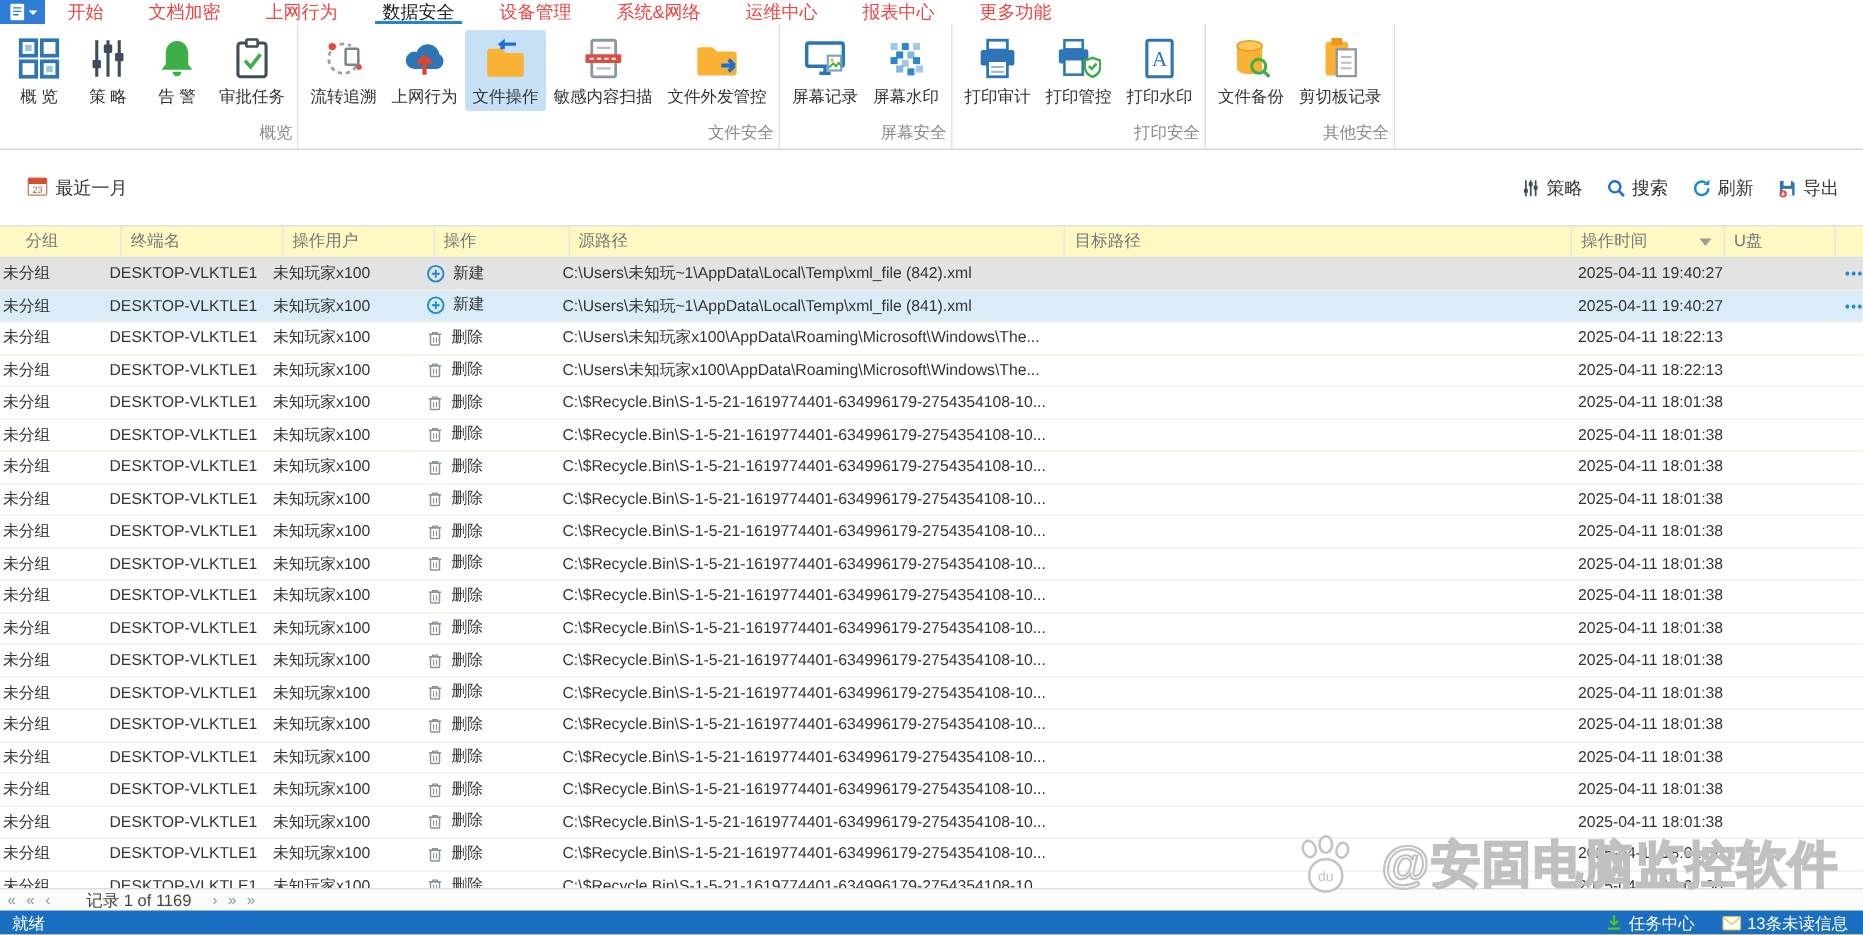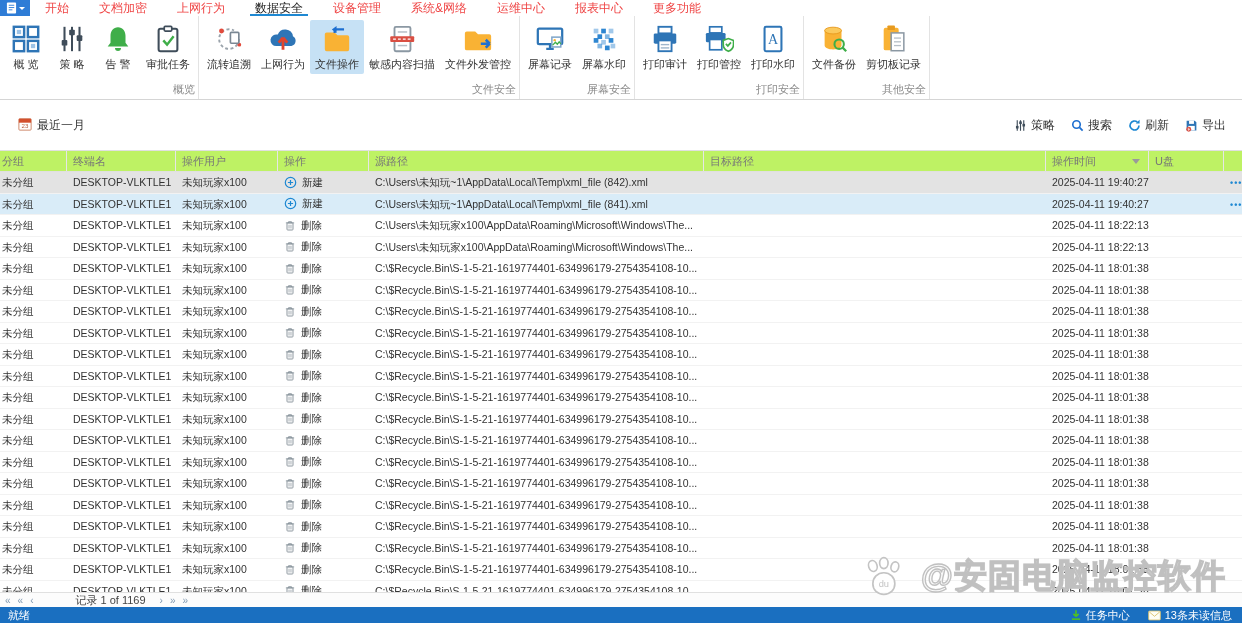--- a/index.html
+++ b/index.html
@@ -28,39 +28,39 @@
   .rlabel { margin-top:3px; font-size:11px; color:#333; white-space:nowrap; }
   .glabel { text-align:right; font-size:11px; color:#8a8a8a; height:17px; line-height:15px; }
 
   
   .filterbar { height:50px; display:flex; align-items:center; justify-content:space-between; padding:0 16px 0 18px; background:#fff; }
   .fleft { display:flex; gap:5px; font-size:12px; cursor:pointer; }
   .fright { display:flex; align-items:center; gap:16px; }
   .tbtn { display:flex; align-items:center; gap:4px; font-size:12px; color:#333; cursor:pointer; }
 
   
-  .thead { display:flex; height:22px; border-top:1px solid #e0e0e0; border-bottom:1px solid #e0e0e0; background:#bef264; color:#777; }
+  .thead { display:flex; height:22px; border-top:1px solid #e0e0e0; border-bottom:1px solid #e0e0e0; background:#fef9c3; color:#777;padding-left:15px; }
   .hcell { line-height:20px; padding-left:6px; border-right:1px solid #e6e6e6; overflow:hidden; white-space:nowrap; position:relative; cursor:pointer; }
   .hcell:first-child { padding-left:2px; }
   .filter-caret { position:absolute; right:8px; top:8px; width:0; height:0; border-left:4px solid transparent; border-right:4px solid transparent; border-top:5px solid #9a9a9a; }
   .col0{width:67px}.col1{width:109px}.col2{width:102px}.col3{width:91px}.col4{width:335px}.col5{width:342px}.col6{width:103px}.col7{width:75px}.col8{width:18px;border-right:none}
 
   .tbody { height:420px; overflow:hidden; background:#eab308; }
   .row { display:flex; height:21.5px; line-height:21.5px; border-bottom:1px solid #f2f2f2; background:#fff; cursor:pointer; }
   .row.selected { background:var(--row-selected,#e3e3e3); }
   .row.highlight { background:var(--row-highlight,#d9ecf8); }
   .cell { padding-left:6px; overflow:hidden; white-space:nowrap; font-size:10.5px; color:#333; }
   .cell:first-child { padding-left:2px; }
   .acell { display:flex; align-items:center; gap:5px; }
   .menu-dots { color:var(--accent,#1e88d2); font-weight:bold; font-size:9px; letter-spacing:1px; line-height:21.5px; }
 
   
   .pagebar { height:15px; display:flex; align-items:center; gap:5px; padding-left:4px; border-top:1px solid #e0e0e0; background:#fcfcfc; font-size:11px; color:#444; }
   .pnav { color:#7f98b0; font-size:10px; line-height:13px; cursor:pointer; padding:0 1px; }
-  .plabel { margin:0 8px 0 36px; }
+  .plabel { margin:0 8px 0 18px; }
 
   
   .statusbar { height:16px; background:var(--statusbar,#1a6fc0); color:#fff; display:flex; align-items:center; justify-content:space-between; padding:0 10px 0 8px; font-size:11px; }
   .sright { display:flex; align-items:flex-end; gap:18px; }
   .sitem { display:flex; align-items:center; gap:4px; cursor:pointer; }
 
   
   .watermark { position:absolute; right:16px; bottom:24px; display:flex; align-items:center; gap:16px; pointer-events:none; z-index:5; }
   .wtext { font-size:33px; font-weight:bold; color:rgba(255,255,255,0.88);
            -webkit-text-stroke:1.3px #c0c0c0; letter-spacing:1px;

